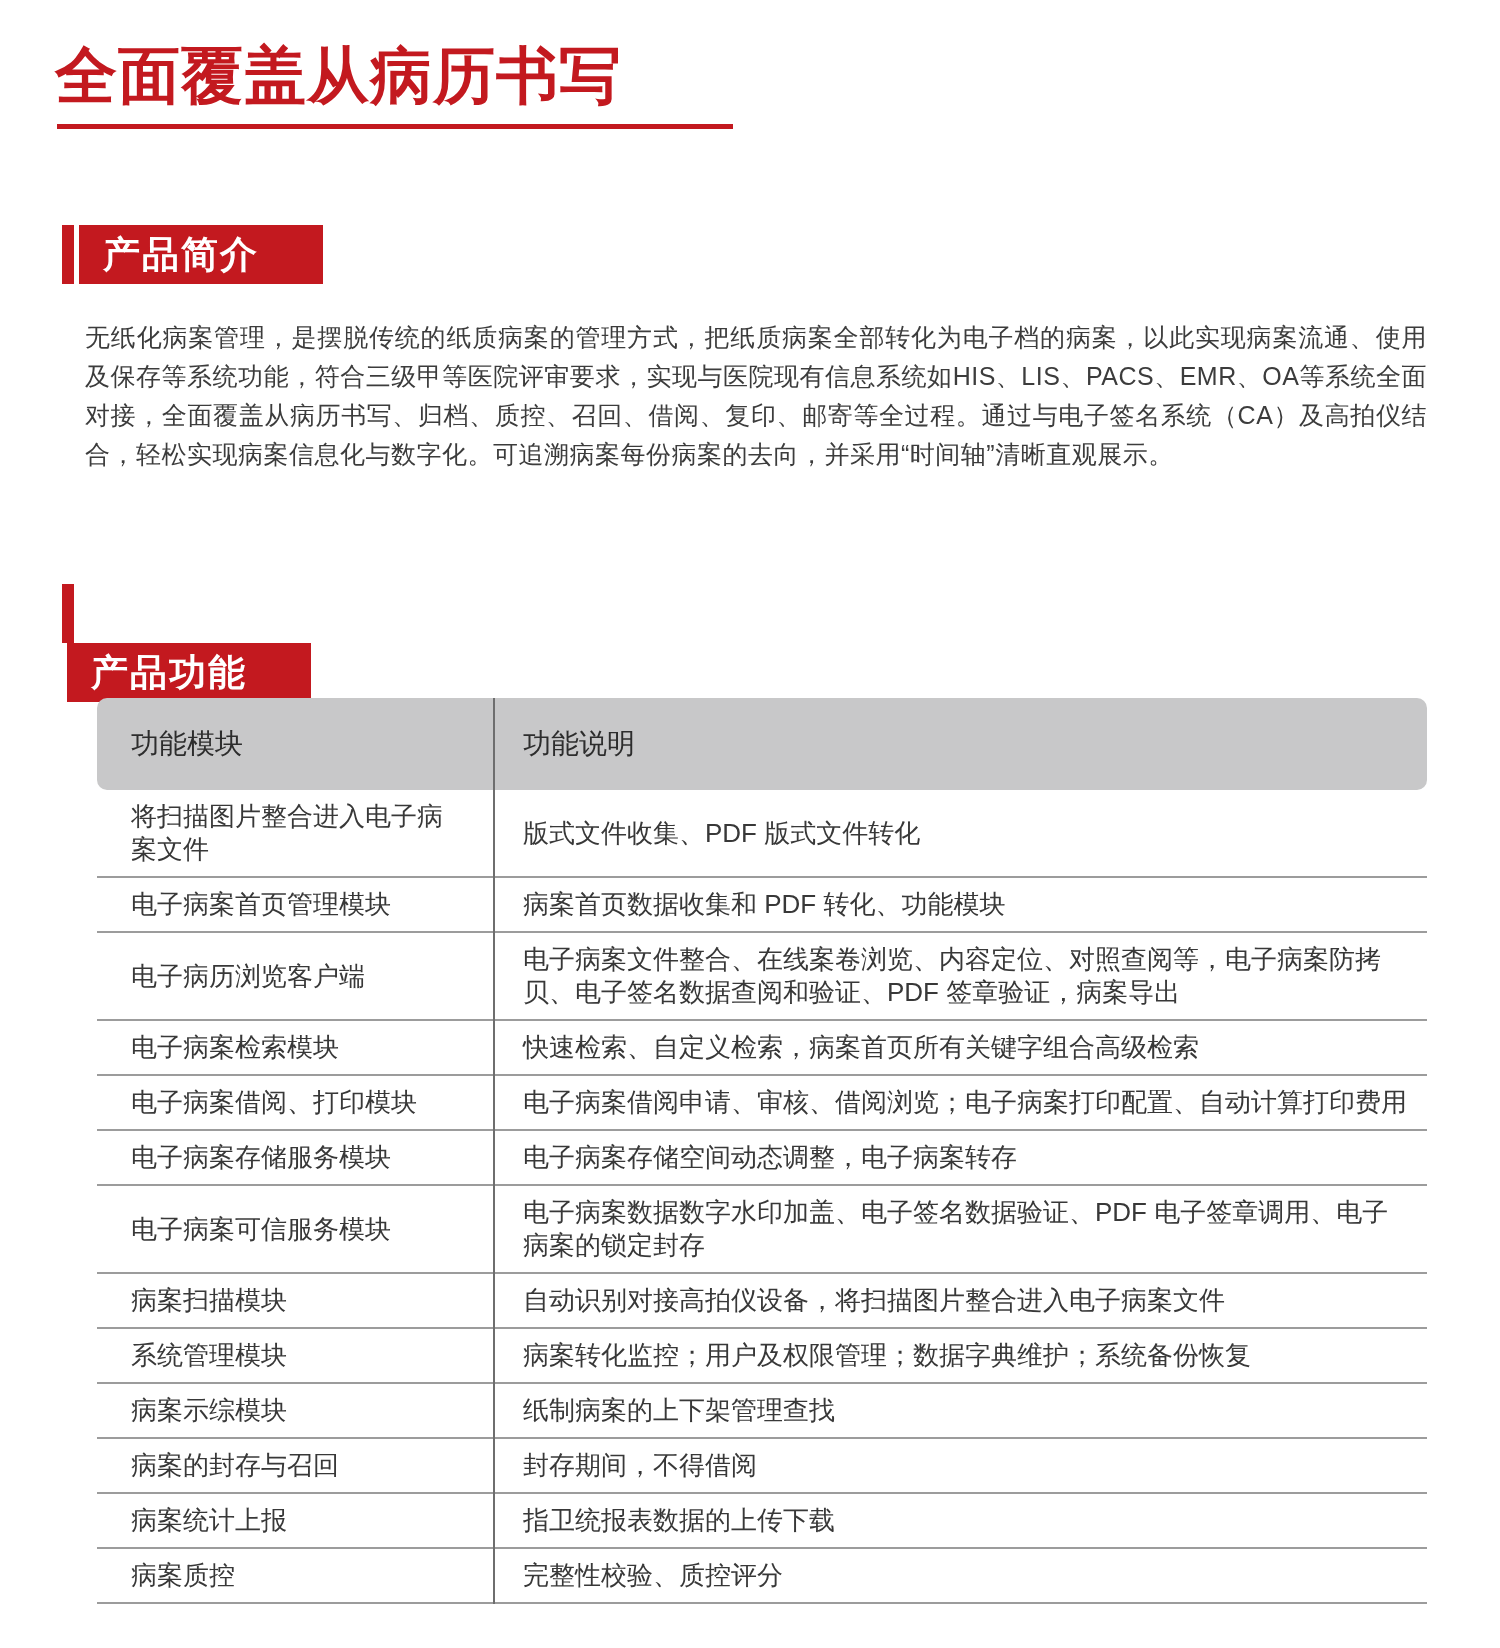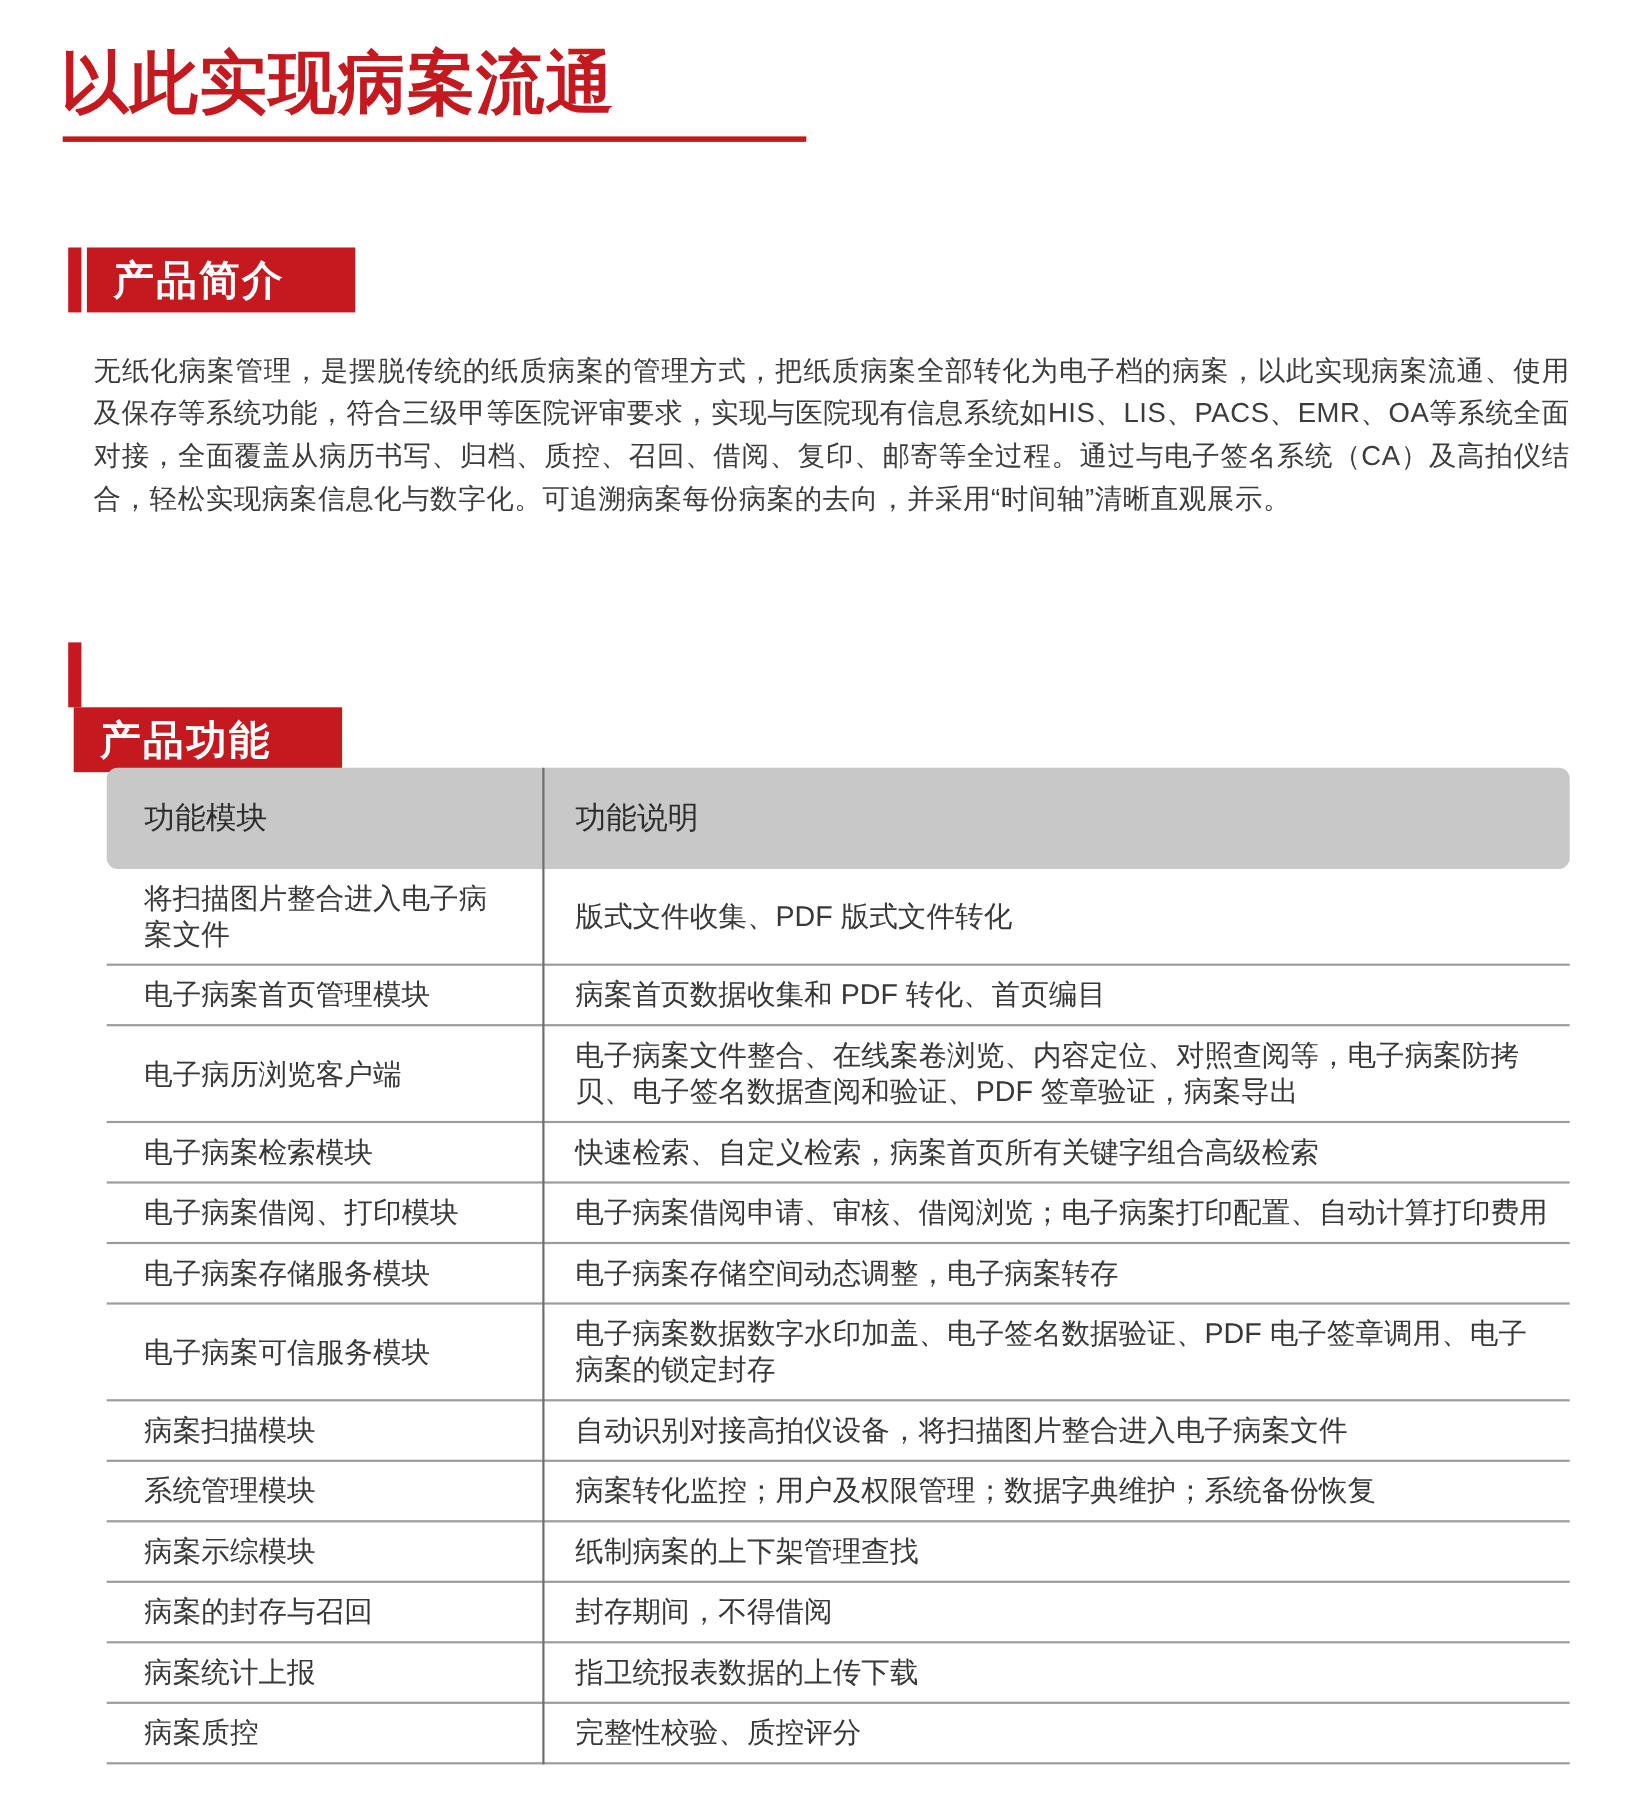--- a/index.html
+++ b/index.html
@@ -65,21 +65,21 @@
   .vline{
     position:absolute;left:396px;top:0;height:100%;width:2px;
     background:var(--col-line);
   }
 </style>
 </head>
 <body>
 
 <div class="page">
 
-  <h1 class="page-title">以此实现病案流通</h1>
+  <h1 class="page-title">全面覆盖从病历书写</h1>
   <div class="title-underline"></div>
 
   <div class="section-heading heading-intro">
     <div class="bar"></div>
     <div class="box">产品简介</div>
   </div>
 
   <p class="intro-text">无纸化病案管理，是摆脱传统的纸质病案的管理方式，把纸质病案全部转化为电子档的病案，以此实现病案流通、使用及保存等系统功能，符合三级甲等医院评审要求，实现与医院现有信息系统如HIS、LIS、PACS、EMR、OA等系统全面对接，全面覆盖从病历书写、归档、质控、召回、借阅、复印、邮寄等全过程。通过与电子签名系统（CA）及高拍仪结合，轻松实现病案信息化与数字化。可追溯病案每份病案的去向，并采用“时间轴”清晰直观展示。</p>
 
   <div class="section-heading heading-features">
@@ -92,21 +92,21 @@
       <div class="th col1">功能模块</div>
       <div class="th col2">功能说明</div>
     </div>
     <div class="tbody">
       <div class="tr">
         <div class="td col1">将扫描图片整合进入电子病案文件</div>
         <div class="td col2">版式文件收集、PDF 版式文件转化</div>
       </div>
       <div class="tr">
         <div class="td col1">电子病案首页管理模块</div>
-        <div class="td col2">病案首页数据收集和 PDF 转化、首页编目</div>
+        <div class="td col2">病案首页数据收集和 PDF 转化、功能模块</div>
       </div>
       <div class="tr">
         <div class="td col1">电子病历浏览客户端</div>
         <div class="td col2">电子病案文件整合、在线案卷浏览、内容定位、对照查阅等，电子病案防拷贝、电子签名数据查阅和验证、PDF 签章验证，病案导出</div>
       </div>
       <div class="tr">
         <div class="td col1">电子病案检索模块</div>
         <div class="td col2">快速检索、自定义检索，病案首页所有关键字组合高级检索</div>
       </div>
       <div class="tr">

